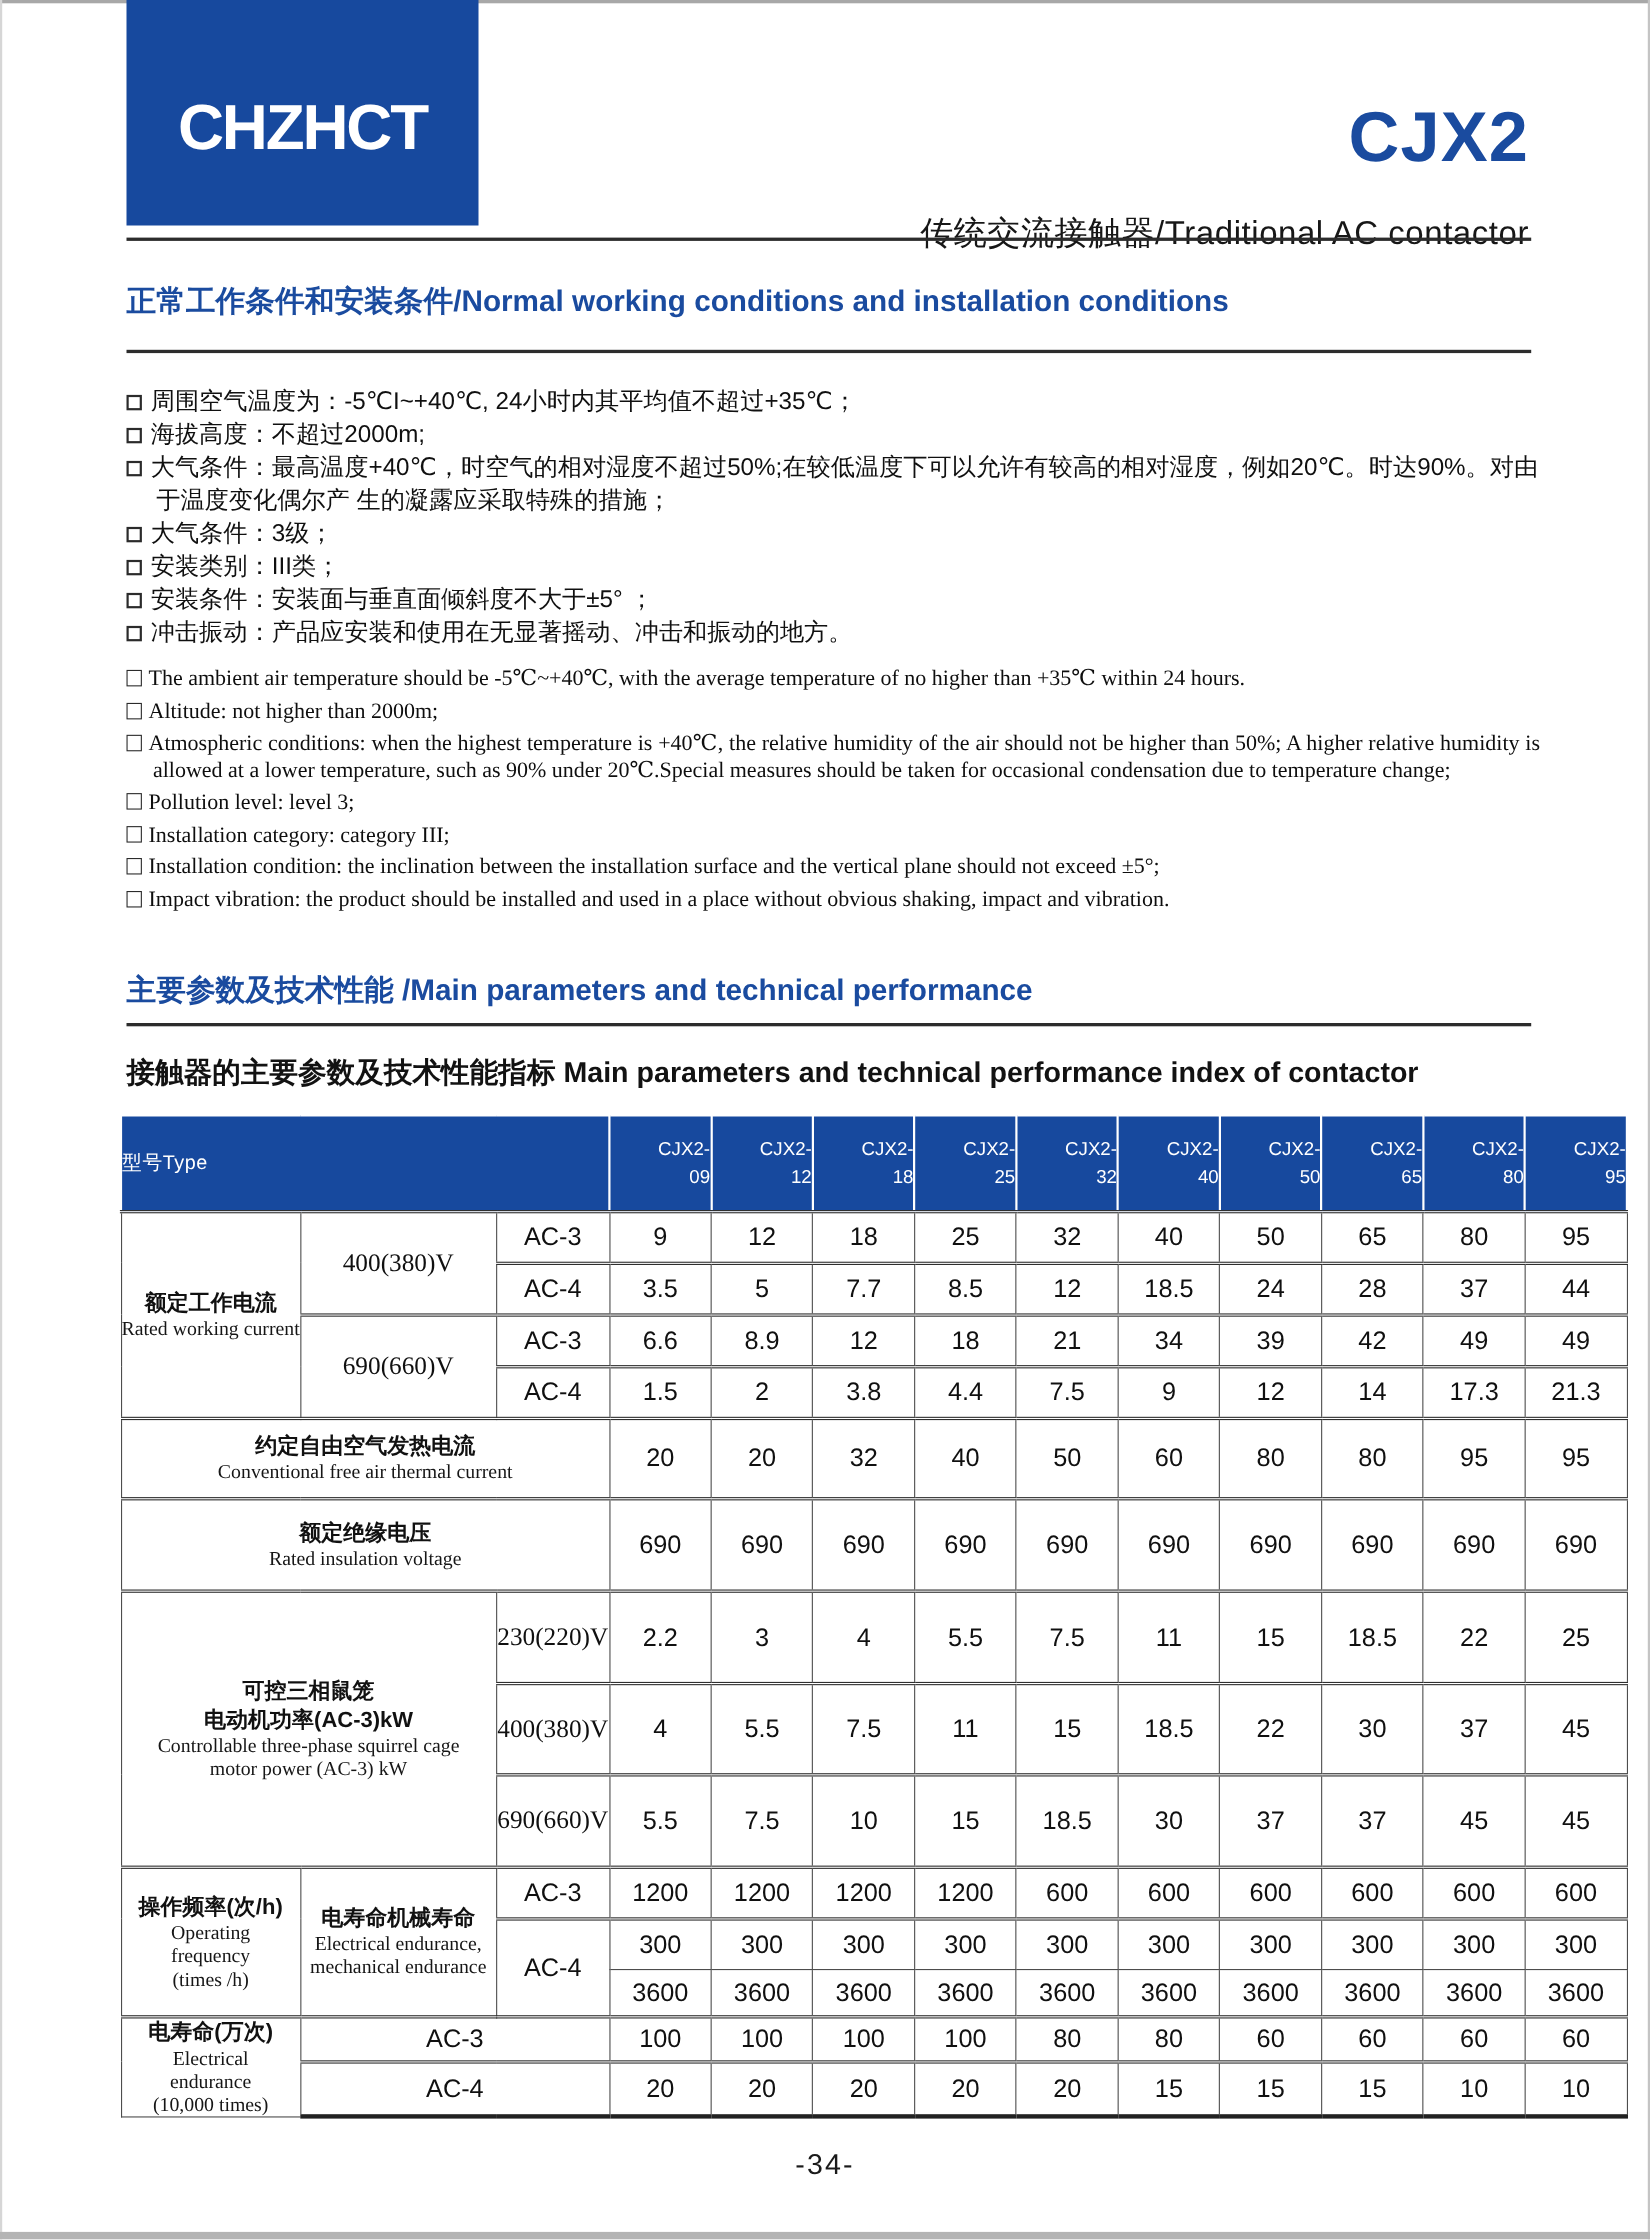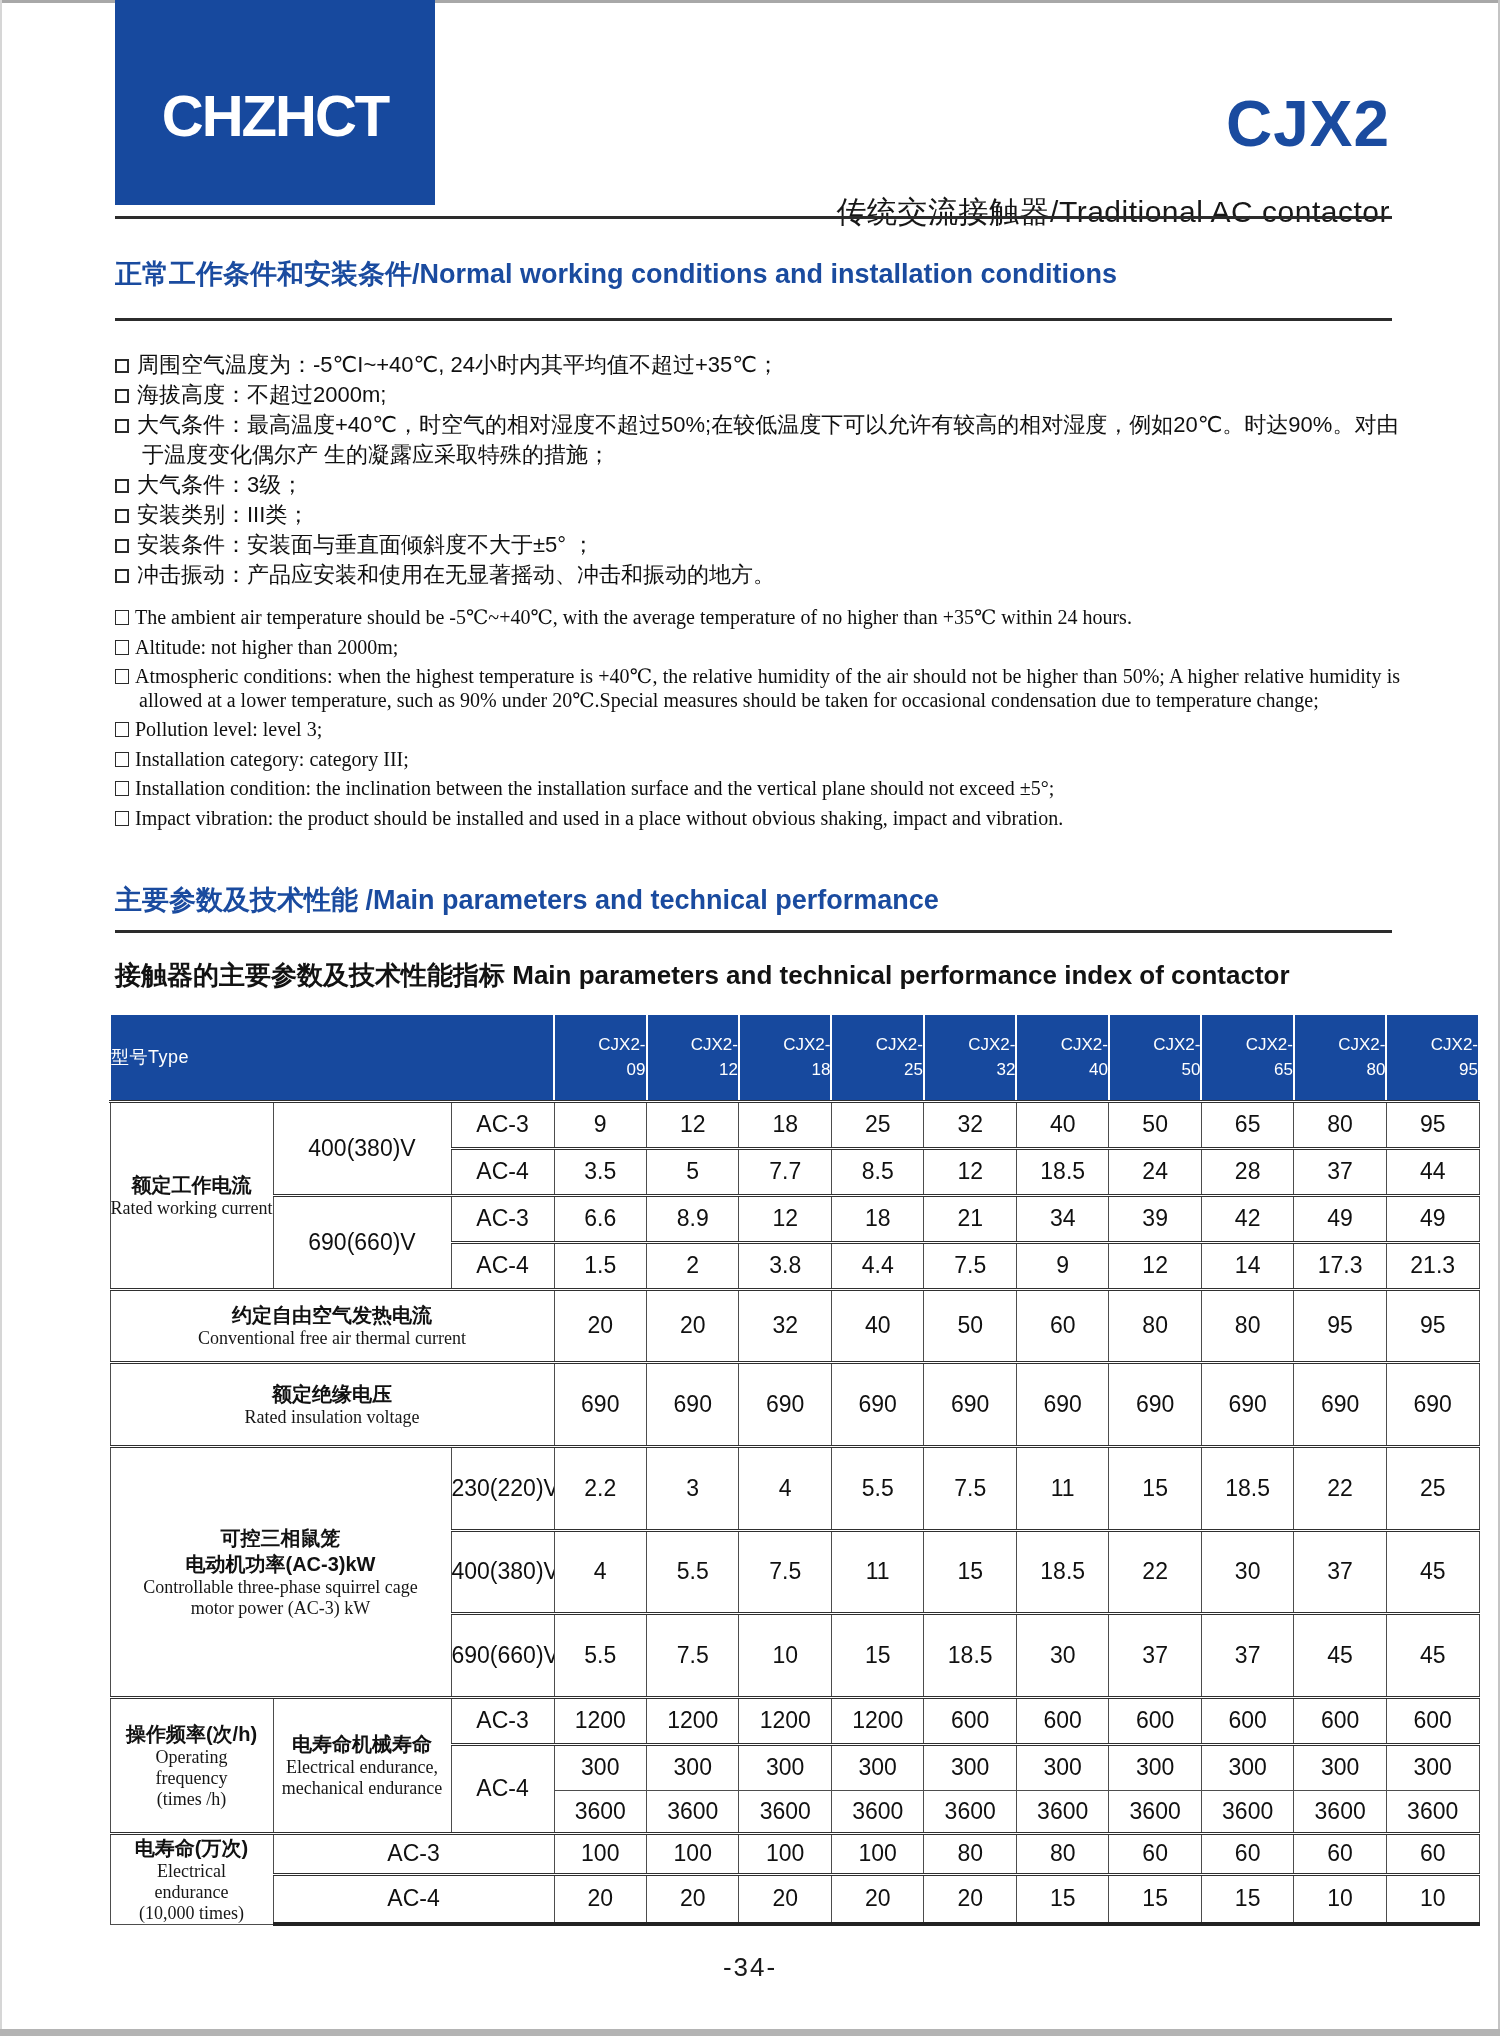--- a/index.html
+++ b/index.html
@@ -52,21 +52,21 @@
   .spec-table thead th{background:var(--tblue,#17499E);color:#fff;border:2px solid #fff;
       font-weight:400;vertical-align:middle;padding:0;}
   th.type{text-align:left;padding-left:38px;font-size:18px;letter-spacing:.5px;}
   .spec-table thead th .m1,.spec-table thead th .m2{display:block;text-align:right;font-size:17px;line-height:25px;padding-left:42px;}
   .spec-table tbody td{border:1px solid #4d4d4d;border-top:3px double #2f2f2f;text-align:center;
       vertical-align:middle;font-size:23px;color:#101010;padding:0;overflow:hidden;}
   td.lab{text-align:left;padding:4px 6px 4px 11px;}
   .lab .zh{display:block;font-size:20px;font-weight:700;line-height:26px;white-space:pre-line;color:#111;}
   .lab .en{display:block;font-family:"Liberation Serif","DejaVu Serif",serif;font-weight:400;
            font-size:18px;line-height:21px;white-space:pre-line;color:#161616;}
-  td.sub{font-size:19px;}
+  td.sub{font-size:19px;font-family:Liberation Serif, serif;}
   td.ac{font-size:21px;}
   td.acl{text-align:left;padding-left:24px;font-size:21px;}
   tr[data-values="11"] td{border-top:1px solid #4d4d4d;}
   .spec-table tbody tr:last-child td{border-bottom:4px solid #222;}
   tr.h87{height:87px;} tr.h47{height:47px;} tr.h46{height:46px;} tr.h43{height:43px;}
   tr.h73{height:73px;} tr.h84{height:84px;} tr.h83{height:83px;} tr.h36{height:36px;}
 
   .page-num{position:absolute;top:1952px;left:0;right:0;text-align:center;font-size:26px;
       color:#1a1a1a;letter-spacing:2px;}
 </style>

